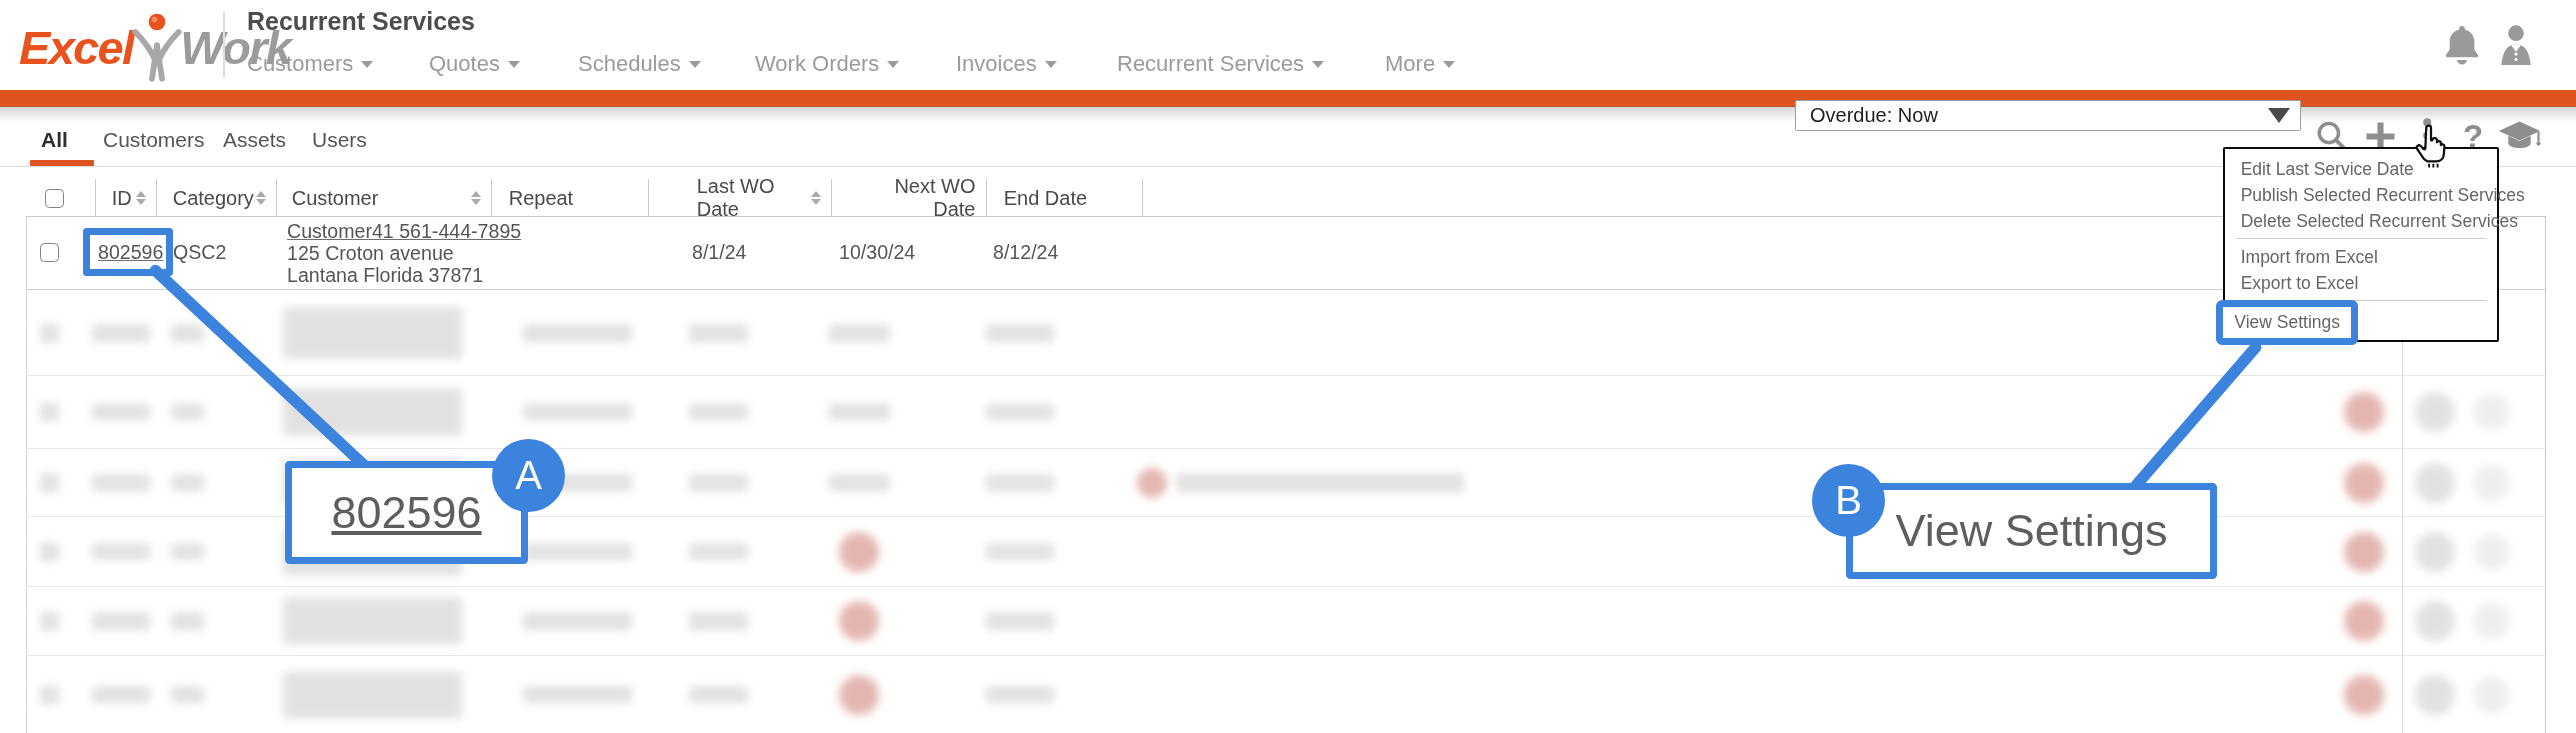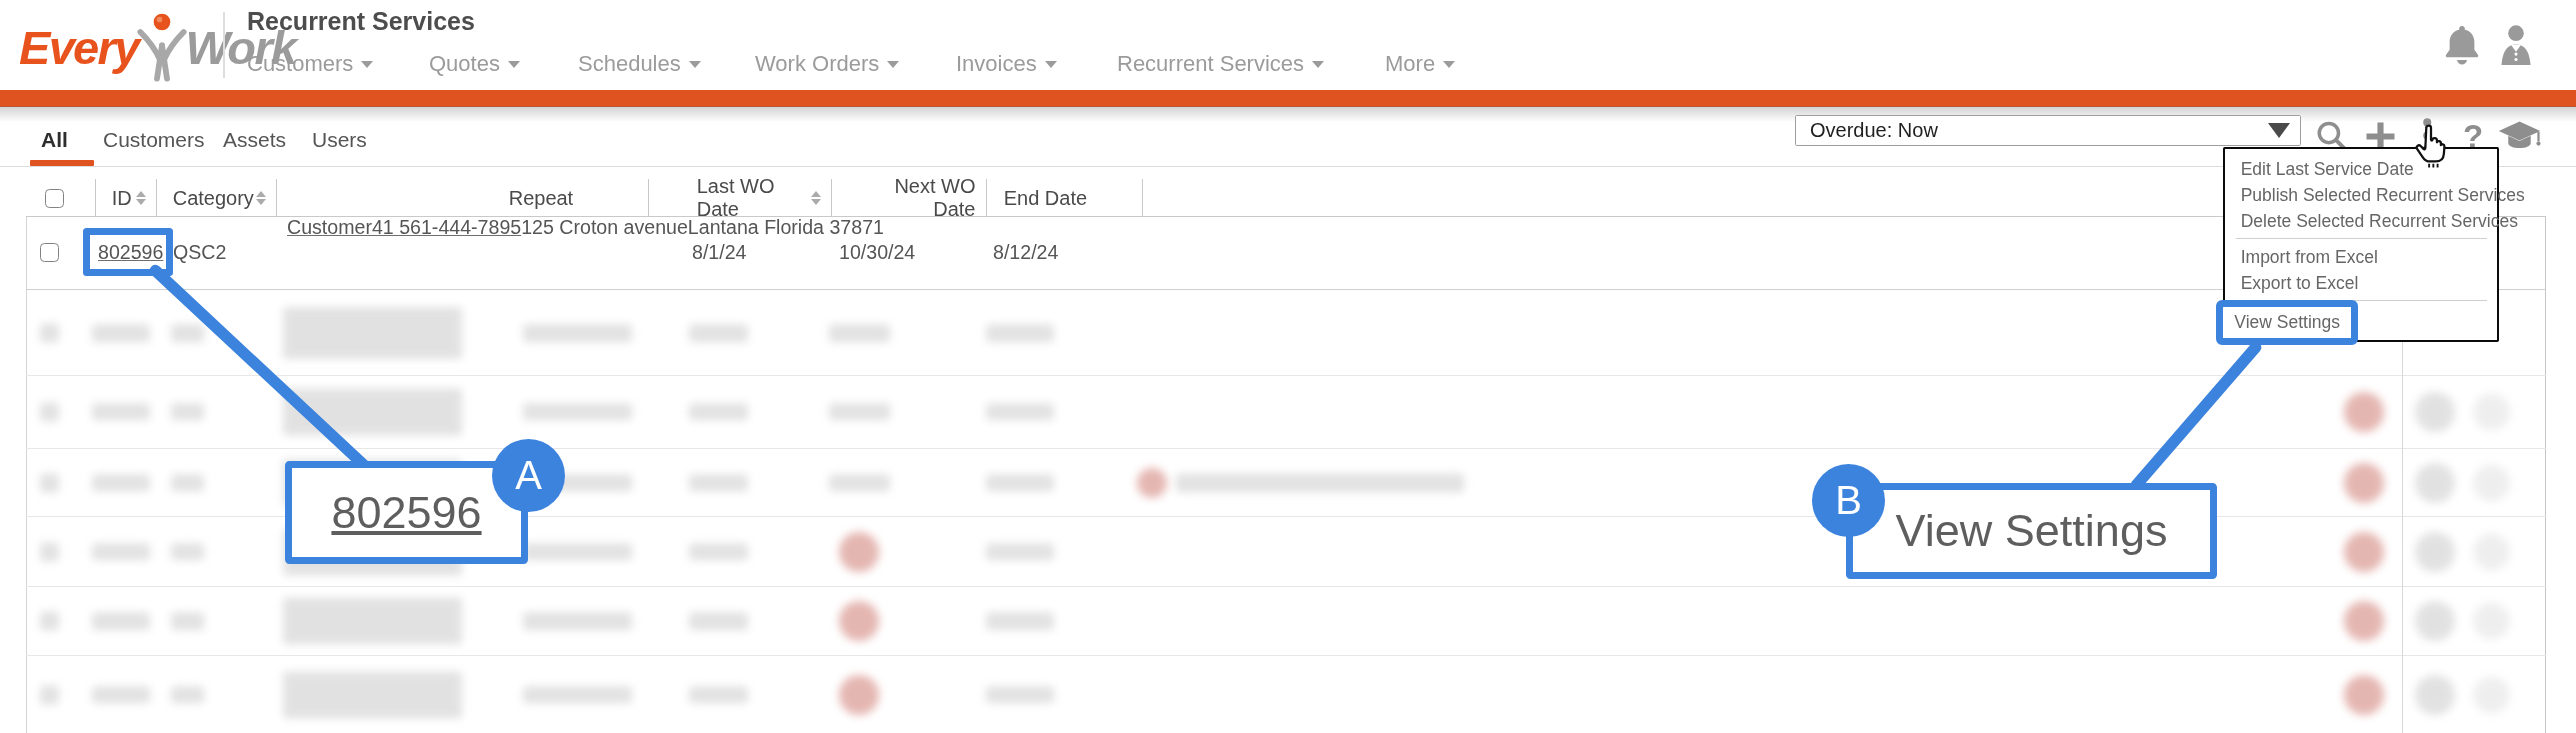--- a/index.html
+++ b/index.html
@@ -20,21 +20,21 @@
   .orange-bar { left:0; top:90px; width:2576px; height:16.6px; background:#DF5321; }
   .bar-shadow { left:0; top:106px; width:2576px; height:15.7px; background:linear-gradient(to bottom, rgba(90,90,90,.28), rgba(255,255,255,0)); }
 
   
   .tab { font-size:21px; color:#555; cursor:pointer; }
   .tab.active { font-weight:bold; color:#2E2E2E; }
   .tab-underline { background:#DF5321; height:6.1px; border-radius:0.9px; }
   .tabs-border { left:0; top:166px; width:2576px; height:0.9px; background:#DCDCDC; }
 
   
-  .filter-select { left:1795px; top:115px; width:506px; height:31px; border:1.7px solid #9E9E9E; border-radius:1.7px; background:#fff;
+  .filter-select { left:1795px; top:100px; width:506px; height:31px; border:1.7px solid #9E9E9E; border-radius:1.7px; background:#fff;
                    display:flex; align-items:center; justify-content:space-between; padding:0 10.5px 0 14px; cursor:pointer; }
   .filter-select .val { font-size:20px; color:#1F1F1F; }
   .sel-arrow { width:0; height:0; border-left:11.3px solid transparent; border-right:11.3px solid transparent; border-top:15px solid #4A4A4A; }
   .tool-ic { color:#8E8E8E; cursor:pointer; }
   .qmark { font-size:33px; font-weight:bold; color:#8E8E8E; line-height:33px; }
 
   
   .tbl-frame { left:26px; top:179px; width:2520px; height:554px; border-left:0.9px solid #D5D5D5; border-right:0.9px solid #C5C5C5; border-top:0.9px solid #C9C9C9; }
   .hdr-row { left:26px; top:179px; width:2520px; height:38px; border-bottom:0.9px solid #C9C9C9; background:#fff; }
   .hcell { position:absolute; top:0; height:38px; display:flex; align-items:center; justify-content:space-between;
@@ -68,21 +68,21 @@
   .vs-highlight { left:2216px; top:300px; width:142px; height:45px; background:#fff; border:7.9px solid #3C83DE; border-radius:6.1px; z-index:54;
                   display:flex; align-items:center; padding-left:11.3px; font-size:17.5px; color:#666; }
   svg.lines { left:0; top:0; width:2576px; height:733px; z-index:52; pointer-events:none; }
 </style>
 </head>
 <body>
 
 <div id="page">
 
   <div class="abs" style="left:19px; top:12.2px; display:flex; align-items:center;">
-    <span class="logo-word logo-mobi">Every</span>
+    <span class="logo-word logo-mobi">Excel</span>
     <svg width="54" height="70" viewBox="0 0 64 84" style="margin:0 -3.5px;">
       <circle cx="32" cy="12" r="10" fill="#E8531D"></circle>
       <circle cx="29" cy="9" r="3.4" fill="#F49A6E" opacity=".8"></circle>
       <g stroke="#A8A8A8" stroke-width="7" stroke-linecap="round" fill="none">
         <path d="M6 24 Q22 40 30 58"></path>
         <path d="M58 24 Q42 40 34 58"></path>
         <path d="M32 40 L26 80"></path>
         <path d="M32 40 L38 80"></path>
       </g>
     </svg>
@@ -181,20 +181,27 @@
           <i class="dn"></i>
         </span>
     </div>
     <div class="hcell" style="left:131px; width:120px;">
       <span>Category</span>
       <span class="sort">
           <i class="up"></i>
           <i class="dn"></i>
         </span>
     </div>
+    <div class="hcell" style="left:250px; width:216px;">
+      <span>Customer</span>
+      <span class="sort">
+          <i class="up"></i>
+          <i class="dn"></i>
+        </span>
+    </div>
     <div class="hcell" style="left:467px; width:156px;">
       <span>Repeat</span>
     </div>
     <div class="hcell" style="left:655px; width:151px;">
       <span>Last WO Date</span>
       <span class="sort">
           <i class="up"></i>
           <i class="dn"></i>
         </span>
     </div>
@@ -210,21 +217,21 @@
   <div class="abs row1">
     <div class="cellabs" style="left:14px;">
         <span class="checkbox"></span>
       </div>
     <div class="cellabs" style="left:72px;">
         <span class="gray-link">802596</span>
       </div>
     <div class="cellabs" style="left:147px;">
         <span>QSC2</span>
       </div>
-    <div class="cellabs" style="left:261px; align-items:flex-start; justify-content:center; line-height:22px;">
+    <div class="cellabs" style="left:261px; flex-direction:column; align-items:flex-start; justify-content:center; line-height:22px;">
       <span class="gray-link">Customer41 561-444-7895</span>
       <span>125 Croton avenue</span>
       <span>Lantana Florida 37871</span>
     </div>
     <div class="cellabs" style="left:666px;">
         <span>8/1/24</span>
       </div>
     <div class="cellabs" style="left:813px;">
         <span>10/30/24</span>
       </div>

